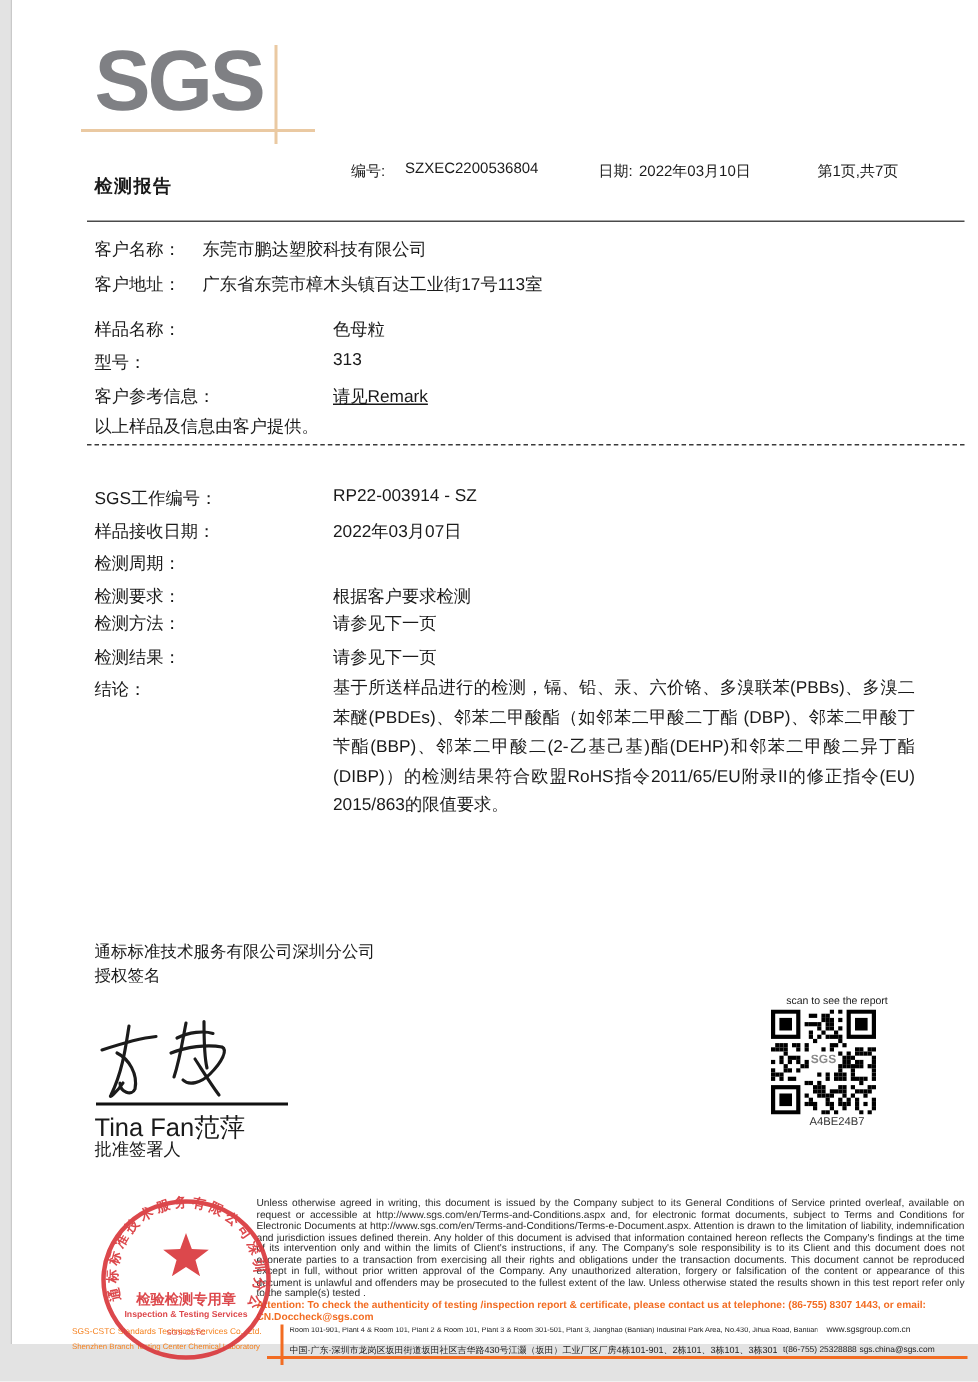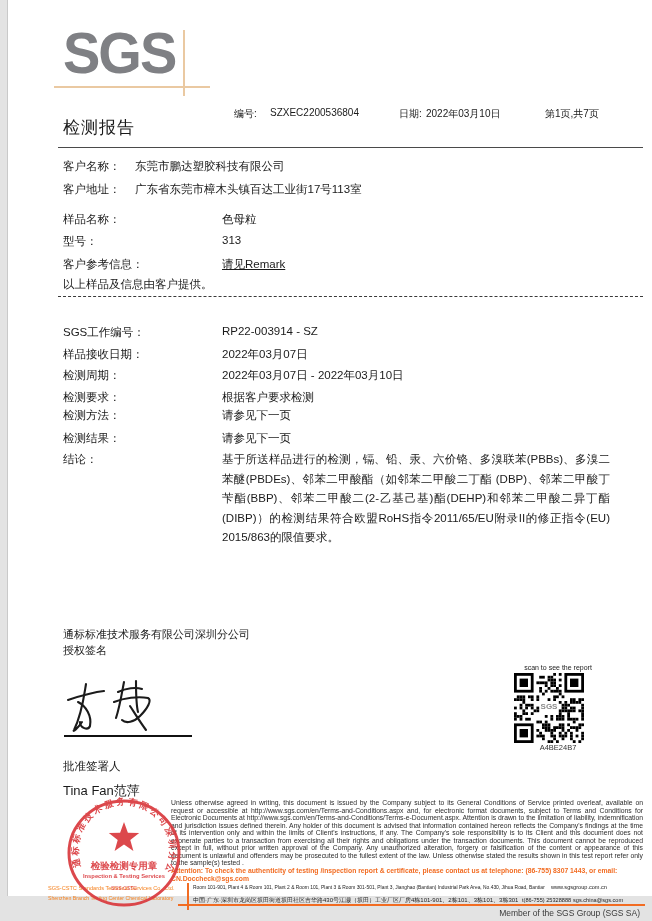--- a/index.html
+++ b/index.html
@@ -14,38 +14,38 @@
     background:#ffffff;border-left:1px solid #c9c9c9;
   }
   .abs{position:absolute;white-space:nowrap;}
   
   .logo{
     left:55px;top:26px;font-weight:800;font-size:56px;line-height:56px;
     color:#7f8084;letter-spacing:-2px;transform:scaleY(1.02);
   }
   .tan-h{left:46px;top:86px;width:156px;height:2px;background:#eac9a2;}
   .tan-v{left:175px;top:30px;width:2px;height:66px;background:#eac9a2;}
-  .title{left:55px;top:116px;font-size:17px;font-weight:normal;letter-spacing:1px;}
+  .title{left:55px;top:116px;font-size:12px;font-weight:bold;letter-spacing:1px;}
   .meta{font-size:10px;top:107px;}
   .hr-solid{left:50px;top:147px;width:585px;height:1px;background:#4a4a4a;}
   
   .lab{left:55px;font-size:11.5px;}
   .val1{left:127px;font-size:11.5px;}
   .val2{left:214px;font-size:11.5px;}
   .dash{left:50px;top:296px;width:585px;border-top:1.5px dashed #3a3a3a;}
   .conclusion{
     left:214px;top:450px;width:388px;font-size:11.5px;line-height:19.5px;
     white-space:normal;text-align:justify;
   }
   
   .sig-company{left:55px;top:627px;font-size:11px;}
   .sig-auth{left:55px;top:643px;font-size:11px;}
   .sig-svg{left:56px;top:678px;}
   .sig-line{left:56px;top:735px;width:128px;height:2px;background:#111;}
-  .sig-name{left:55px;top:740px;font-size:13px;margin-top:42px;}
+  .sig-name{left:55px;top:740px;font-size:17px;}
   .sig-role{left:55px;top:759px;font-size:11.5px;}
   
   .qr-caption{left:495px;top:664px;width:110px;text-align:center;font-size:7px;color:#222;}
   .qr-box{left:506px;top:673px;}
   .qr-code-text{left:495px;top:743px;width:110px;text-align:center;font-size:7.5px;color:#333;}
   
   .stamp{left:57px;top:797px;opacity:.93;z-index:3;}
   .org-en1{left:40px;top:885px;font-size:5.6px;color:#f58220;z-index:2;}
   .org-en2{left:40px;top:895px;font-size:5.2px;color:#f58220;z-index:2;}
   .disclaimer{
@@ -95,21 +95,20 @@
   <div class="abs val2" style="top:257px;text-decoration:underline;">请见Remark</div>
   <div class="abs lab" style="top:277px;">以上样品及信息由客户提供。</div>
 
   <div class="abs dash"></div>
 
   <div class="abs lab" style="top:325px;">SGS工作编号：</div>
   <div class="abs val2" style="top:325px;">RP22-003914 - SZ</div>
   <div class="abs lab" style="top:347px;">样品接收日期：</div>
   <div class="abs val2" style="top:347px;">2022年03月07日</div>
   <div class="abs lab" style="top:368px;">检测周期：</div>
-  <div class="abs val2" style="top:368px;">2022年03月07日 - 2022年03月10日</div>
   <div class="abs lab" style="top:390px;">检测要求：</div>
   <div class="abs val2" style="top:390px;">根据客户要求检测</div>
   <div class="abs lab" style="top:408px;">检测方法：</div>
   <div class="abs val2" style="top:408px;">请参见下一页</div>
   <div class="abs lab" style="top:431px;">检测结果：</div>
   <div class="abs val2" style="top:431px;">请参见下一页</div>
 
   <div class="abs lab" style="top:452px;">结论：</div>
   <div class="abs conclusion">基于所送样品进行的检测，镉、铅、汞、六价铬、多溴联苯(PBBs)、多溴二苯醚(PBDEs)、邻苯二甲酸酯（如邻苯二甲酸二丁酯 (DBP)、邻苯二甲酸丁苄酯(BBP)、邻苯二甲酸二(2-乙基己基)酯(DEHP)和邻苯二甲酸二异丁酯(DIBP)）的检测结果符合欧盟RoHS指令2011/65/EU附录II的修正指令(EU) 2015/863的限值要求。</div>
 
@@ -341,15 +340,14 @@
 
   <div class="abs disclaimer">Unless otherwise agreed in writing, this document is issued by the Company subject to its General Conditions of Service printed overleaf, available on request or accessible at http://www.sgs.com/en/Terms-and-Conditions.aspx and, for electronic format documents, subject to Terms and Conditions for Electronic Documents at http://www.sgs.com/en/Terms-and-Conditions/Terms-e-Document.aspx. Attention is drawn to the limitation of liability, indemnification and jurisdiction issues defined therein. Any holder of this document is advised that information contained hereon reflects the Company's findings at the time of its intervention only and within the limits of Client's instructions, if any. The Company's sole responsibility is to its Client and this document does not exonerate parties to a transaction from exercising all their rights and obligations under the transaction documents. This document cannot be reproduced except in full, without prior written approval of the Company. Any unauthorized alteration, forgery or falsification of the content or appearance of this document is unlawful and offenders may be prosecuted to the fullest extent of the law. Unless otherwise stated the results shown in this test report refer only to the sample(s) tested .</div>
   <div class="abs attention">Attention: To check the authenticity of testing /inspection report &amp; certificate, please contact us at telephone: (86-755) 8307 1443, or email: CN.Doccheck@sgs.com</div>
   <div class="abs v-orange"></div>
   <div class="abs addr-en">Room 101-901, Plant 4 &amp; Room 101, Plant 2 &amp; Room 101, Plant 3 &amp; Room 301-501, Plant 3, Jianghao (Bantian) Industrial Park Area, No.430, Jihua Road, Bantian Community, Bantian Street, Longgang District, Shenzhen, Guangdong, China 518129</div>
   <div class="abs web">www.sgsgroup.com.cn</div>
   <div class="abs addr-cn">中国·广东·深圳市龙岗区坂田街道坂田社区吉华路430号江灏（坂田）工业厂区厂房4栋101-901、2栋101、3栋101、3栋301-501 邮编：518129</div>
   <div class="abs phone">t(86-755) 25328888</div>
   <div class="abs email">sgs.china@sgs.com</div>
   <div class="abs h-orange"></div>
-  <div class="abs member">Member of the SGS Group (SGS SA)</div>
 
 </div>
 
 </body></html>

